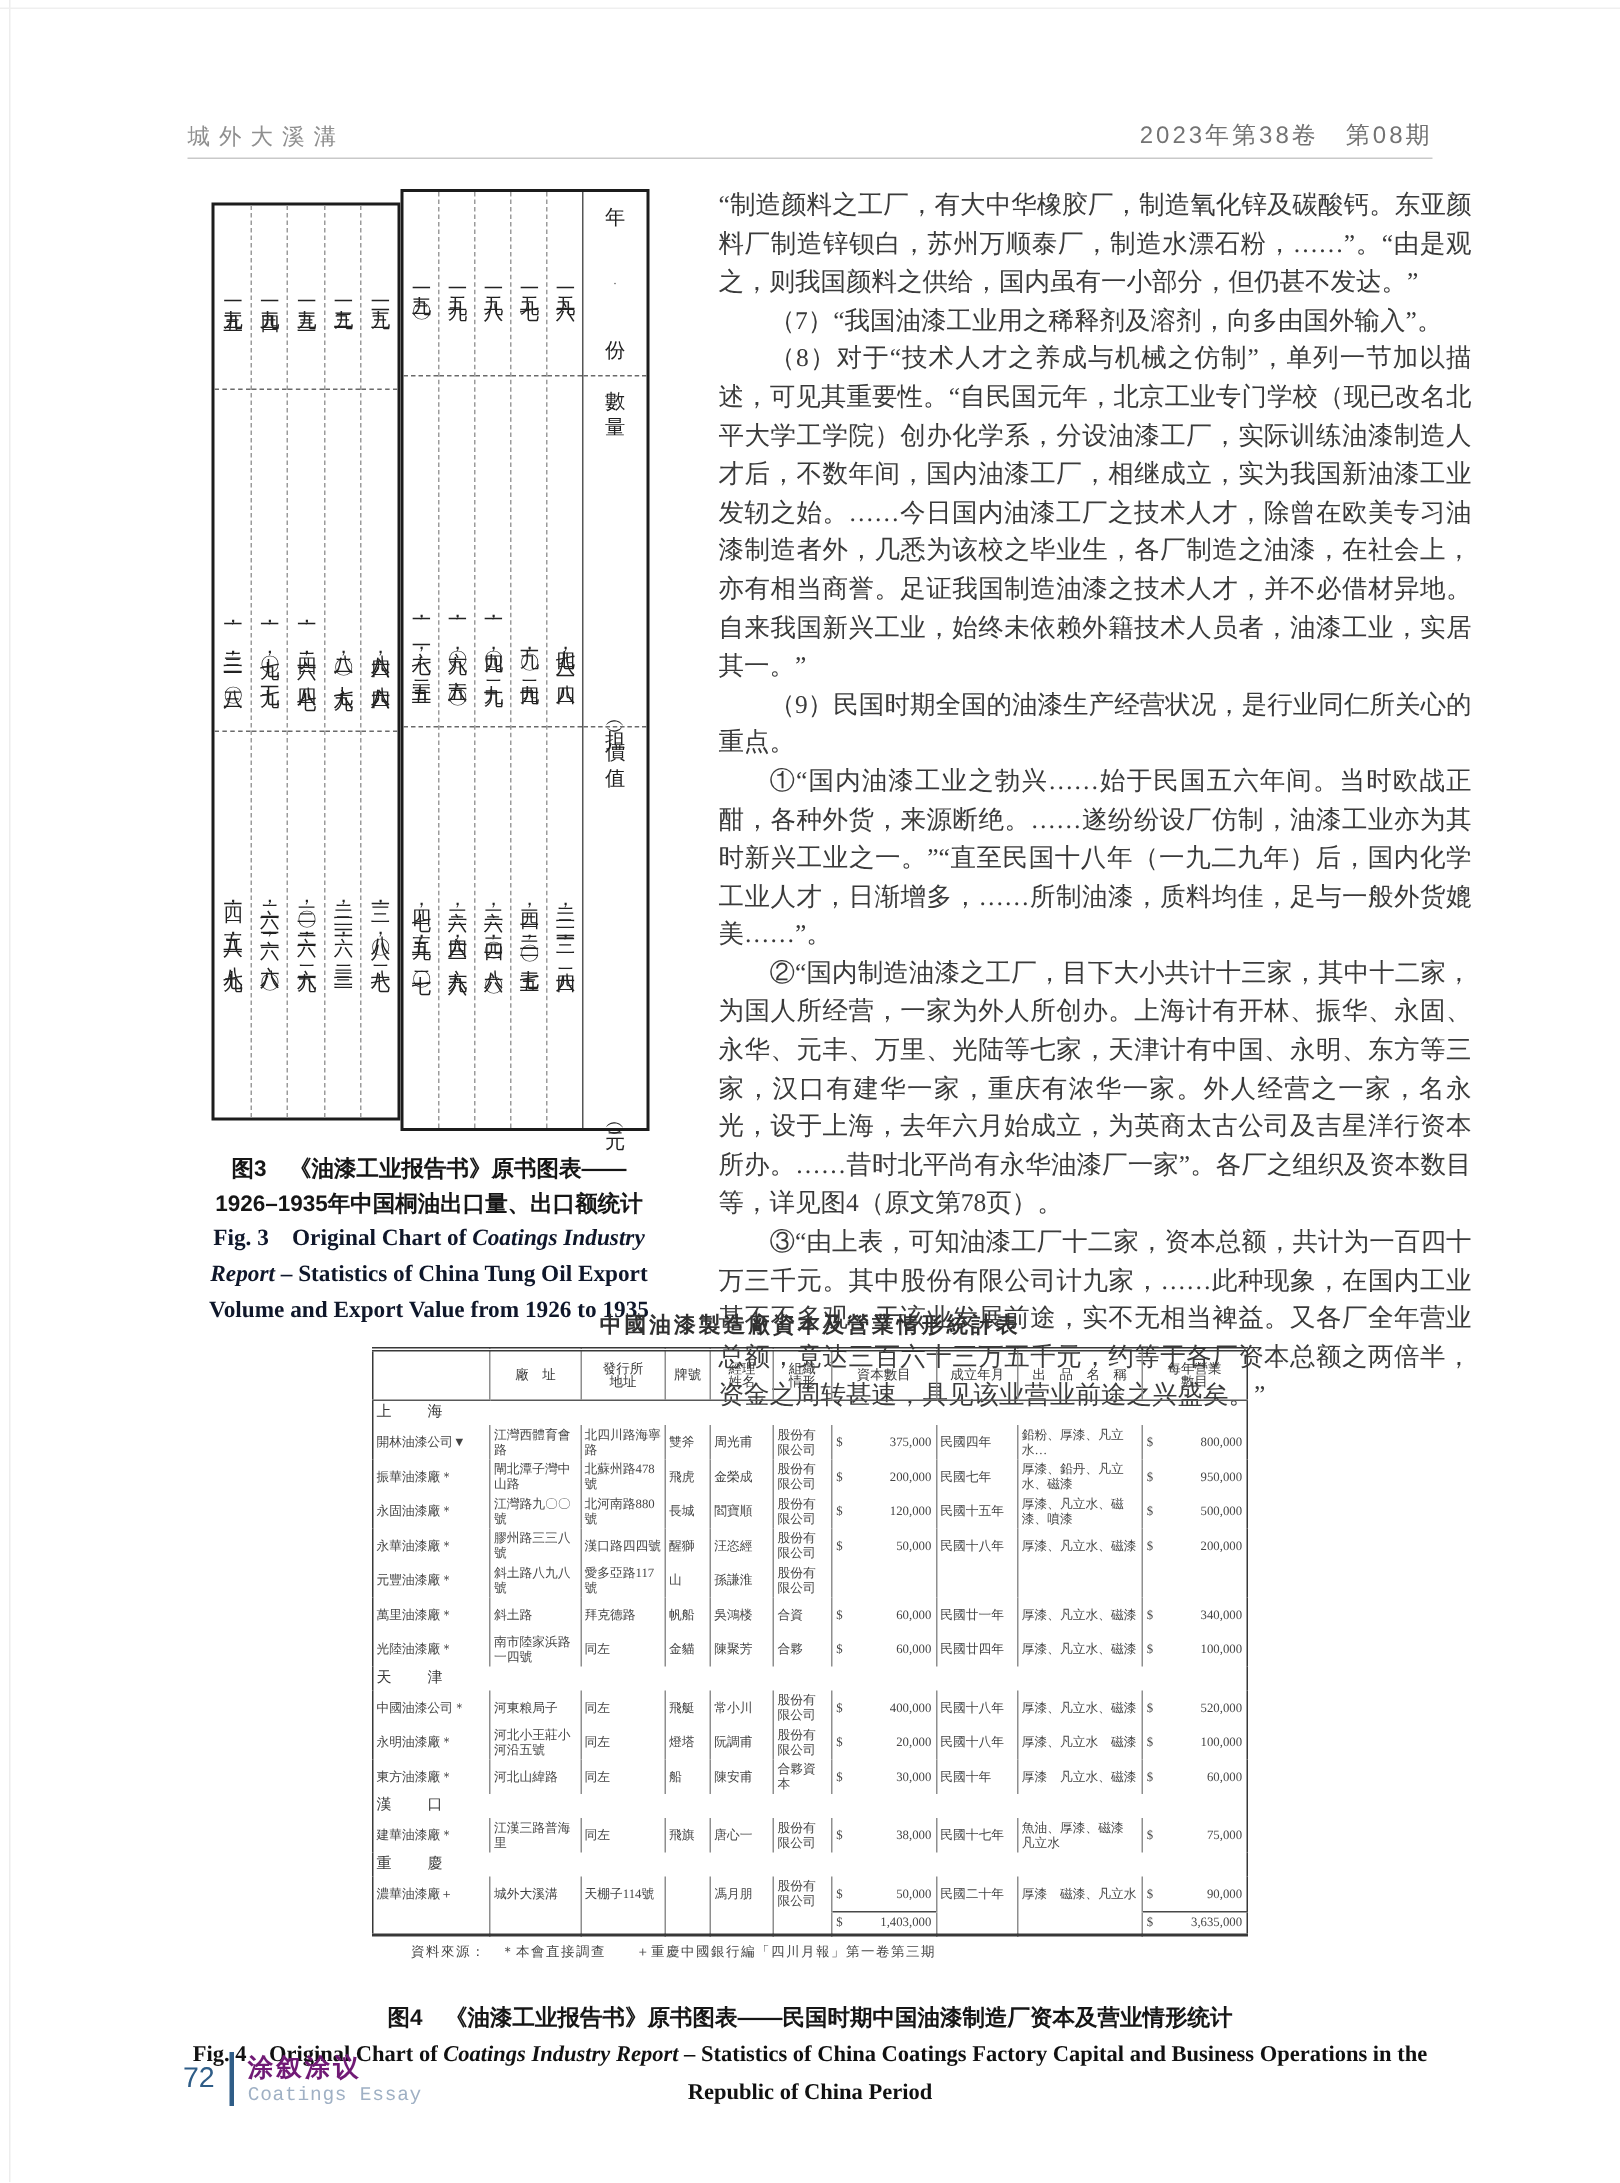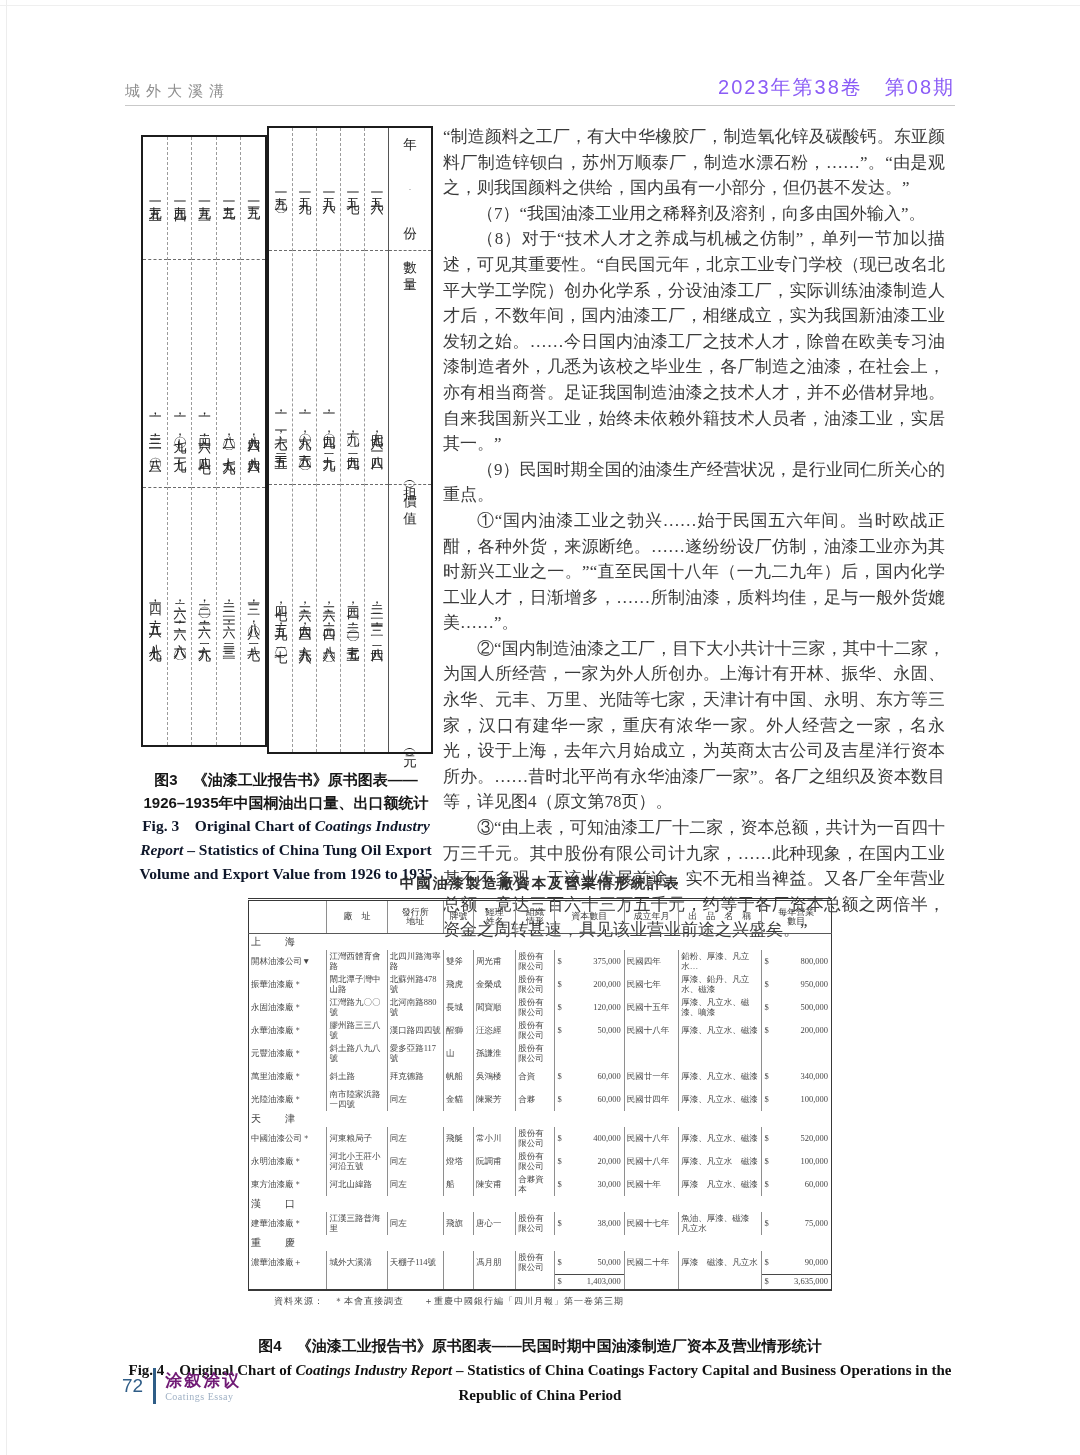--- a/index.html
+++ b/index.html
@@ -6,24 +6,24 @@
   .page{position:relative;width:1080px;height:1455px;background:#fff;overflow:hidden;
         font-family:"Liberation Serif","DejaVu Serif",serif;color:#3c3c3c;}
   .page::before{content:"";position:absolute;left:6px;top:0;bottom:0;width:1px;background:#ededed;}
   .page::after{content:"";position:absolute;left:0;top:5px;right:0;height:1px;background:#efefef;}
 
   
   .hdr{position:absolute;left:125px;right:125px;top:76px;height:29px;
        border-bottom:1px solid #c9c9c9;display:flex;justify-content:space-between;align-items:flex-end;
        font-family:"Liberation Sans","DejaVu Sans",sans-serif;}
   .hdr .jname{font-size:15px;color:#8f8f8f;letter-spacing:6px;padding-bottom:4px;}
-  .hdr .issue{font-size:20px;color:#8b5cf6;letter-spacing:2px;padding-bottom:4px;}
+  .hdr .issue{font-size:16px;color:#737373;letter-spacing:2px;padding-bottom:4px;}
 
   
-  .rightcol{position:absolute;left:443px;top:124px;width:502px;}
+  .rightcol{position:absolute;left:479px;top:124px;width:502px;}
   .rightcol p{margin:0;font-size:17px;line-height:25.6px;text-align:justify;text-justify:inter-ideograph;color:#3a3a3a;}
   .rightcol p.ind{text-indent:2em;font-family:Liberation Serif, serif;}
 
   
   .leftcol{position:absolute;left:125px;top:126px;width:322px;}
   .f3wrap{margin-left:16px;width:292px;height:628px;display:flex;}
   .f3block{border:2px solid #1c1c1c;display:flex;box-sizing:border-box;background:#fff;}
   .f3L{width:126px;height:612px;margin-top:9px;}
   .f3R{width:166px;height:628px;}
   .f3col{flex:1;display:flex;flex-direction:column;min-width:0;}
@@ -67,21 +67,21 @@
         font-family:"Liberation Sans","DejaVu Sans",sans-serif;}
   .f4cap .e{font-size:15px;font-weight:bold;color:#111;line-height:25px;}
   .f4cap .e i{font-style:italic;}
 
   
   .ftr{position:absolute;left:122px;top:1368px;display:flex;align-items:center;}
   .ftr .pn{font-size:19px;color:#2f5d87;font-family:"Liberation Sans","DejaVu Sans",sans-serif;}
   .ftr .bar{width:3px;height:36px;background:#2f5d87;margin:0 9px 0 10px;}
   .ftr .colname{font-size:17px;font-weight:bold;color:#701a75;letter-spacing:2px;
         font-family:"Liberation Sans","DejaVu Sans",sans-serif;line-height:20px;}
-  .ftr .colen{font-size:10px;color:#9fb0c4;letter-spacing:.5px;font-family:Liberation Serif, serif;}
+  .ftr .colen{font-size:13px;color:#9fb0c4;letter-spacing:.5px;font-family:Liberation Mono, monospace;}
 </style>
 </head>
 <body>
 
 <div class="page">
 
   <div class="hdr">
     <span class="jname">城外大溪溝</span>
     <span class="issue">2023年第38卷　第08期</span>
   </div>

